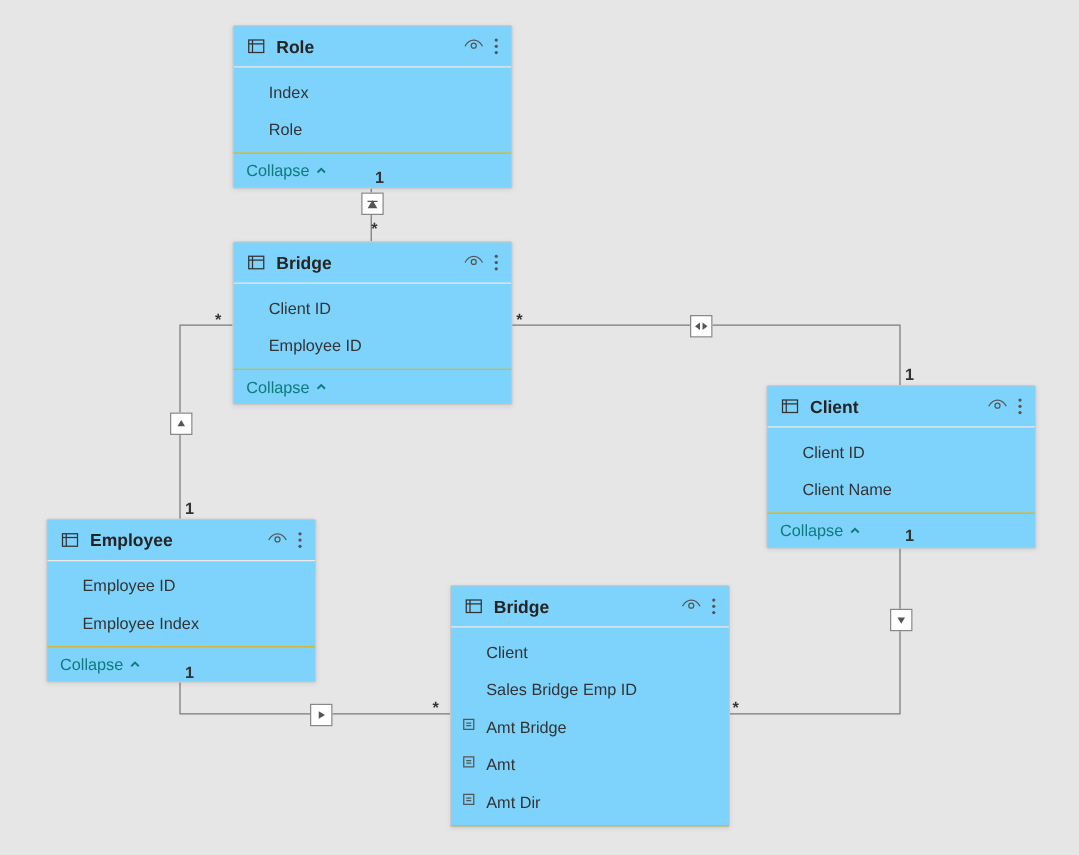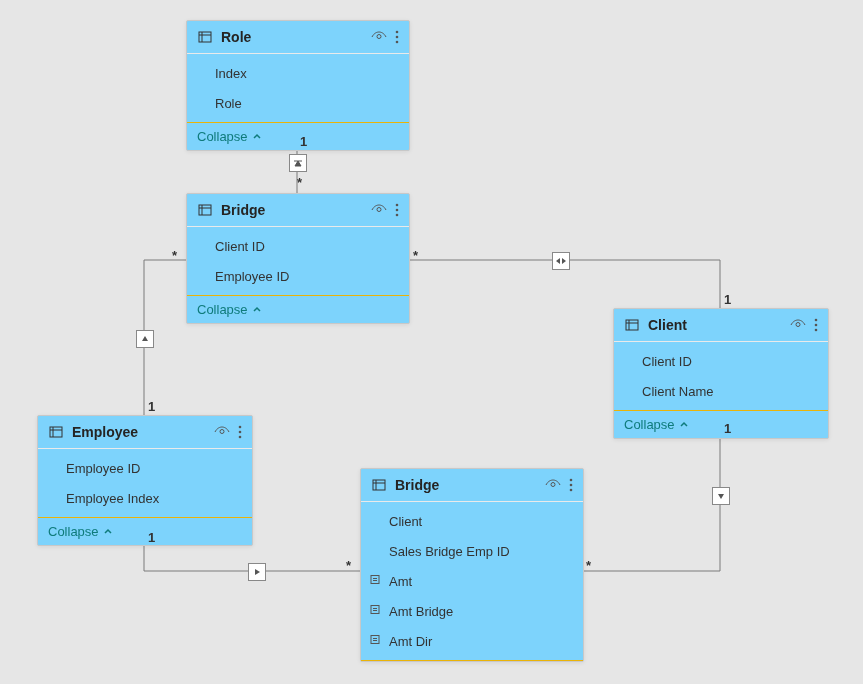--- a/index.html
+++ b/index.html
@@ -368,31 +368,31 @@
           <span>Sales Bridge Emp ID</span>
         </div>
     <div class="field-row">
       <span class="field-icon">
         <svg width="12" height="12" viewBox="0 0 12 12" fill="none" stroke="#555" stroke-width="1">
               <rect x="2" y="2" width="8" height="8"></rect>
               <line x1="4" y1="5" x2="8" y2="5"></line>
               <line x1="4" y1="7" x2="8" y2="7"></line>
             </svg>
       </span>
-      <span>Amt</span>
+      <span>Amt Bridge</span>
     </div>
     <div class="field-row">
       <span class="field-icon">
         <svg width="12" height="12" viewBox="0 0 12 12" fill="none" stroke="#555" stroke-width="1">
               <rect x="2" y="2" width="8" height="8"></rect>
               <line x1="4" y1="5" x2="8" y2="5"></line>
               <line x1="4" y1="7" x2="8" y2="7"></line>
             </svg>
       </span>
-      <span>Amt Bridge</span>
+      <span>Amt</span>
     </div>
     <div class="field-row">
       <span class="field-icon">
         <svg width="12" height="12" viewBox="0 0 12 12" fill="none" stroke="#555" stroke-width="1">
               <rect x="2" y="2" width="8" height="8"></rect>
               <line x1="4" y1="5" x2="8" y2="5"></line>
               <line x1="4" y1="7" x2="8" y2="7"></line>
             </svg>
       </span>
       <span>Amt Dir</span>

